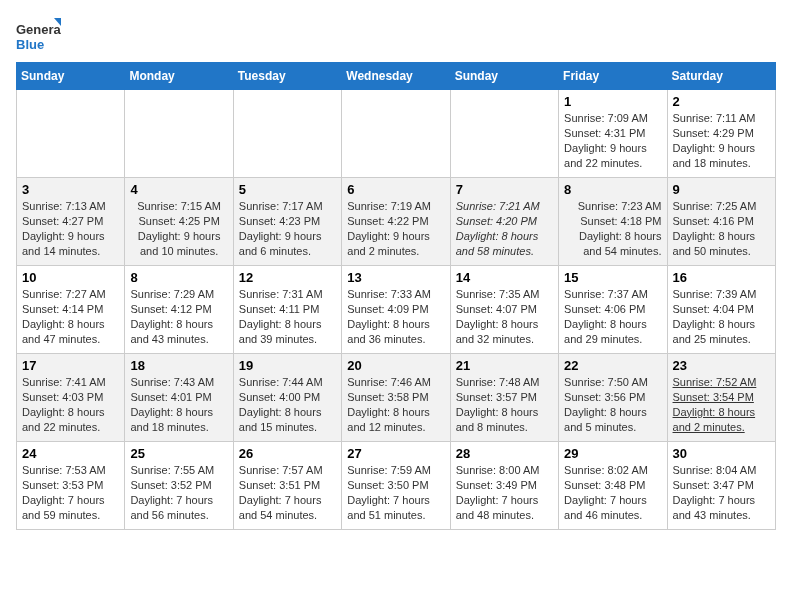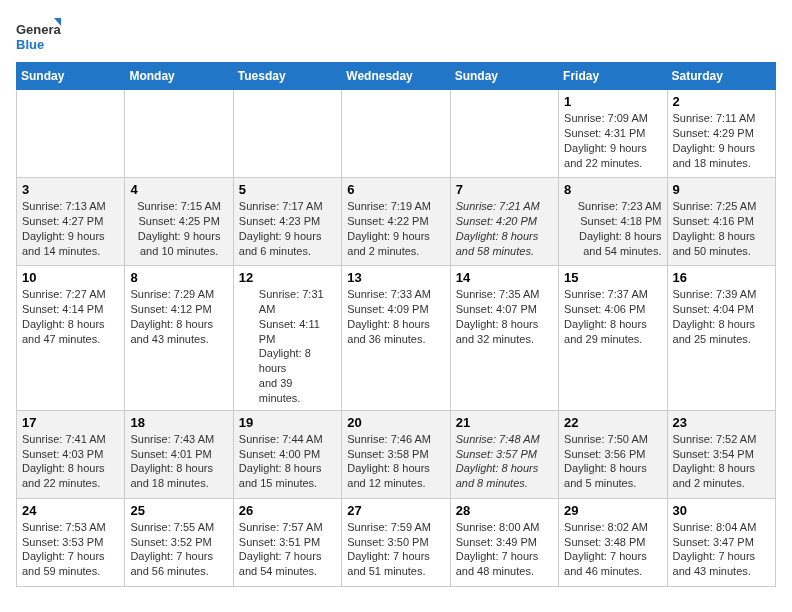--- a/index.html
+++ b/index.html
@@ -188,21 +188,21 @@
         </td>
         <td>
           <span class="day-number">8</span>
           <div class="cell-text" style="white-space: pre-line;">Sunrise: 7:29 AM
 Sunset: 4:12 PM
 Daylight: 8 hours
 and 43 minutes.</div>
         </td>
         <td>
           <span class="day-number">12</span>
-          <div class="cell-text" style="white-space: pre-line; margin-left: 20px;">Sunrise: 7:31 AM
+          <div class="cell-text" style="white-space: pre-line;">Sunrise: 7:31 AM
 Sunset: 4:11 PM
 Daylight: 8 hours
 and 39 minutes.</div>
         </td>
         <td>
           <span class="day-number">13</span>
           <div class="cell-text" style="white-space: pre-line;">Sunrise: 7:33 AM
 Sunset: 4:09 PM
 Daylight: 8 hours
 and 36 minutes.</div>
@@ -253,35 +253,35 @@
         </td>
         <td>
           <span class="day-number">20</span>
           <div class="cell-text" style="white-space: pre-line;">Sunrise: 7:46 AM
 Sunset: 3:58 PM
 Daylight: 8 hours
 and 12 minutes.</div>
         </td>
         <td>
           <span class="day-number">21</span>
-          <div class="cell-text" style="white-space: pre-line; font-style: italic;">Sunrise: 7:48 AM
+          <div class="cell-text" style="white-space: pre-line;">Sunrise: 7:48 AM
 Sunset: 3:57 PM
 Daylight: 8 hours
 and 8 minutes.</div>
         </td>
         <td>
           <span class="day-number">22</span>
           <div class="cell-text" style="white-space: pre-line;">Sunrise: 7:50 AM
 Sunset: 3:56 PM
 Daylight: 8 hours
 and 5 minutes.</div>
         </td>
         <td>
           <span class="day-number">23</span>
-          <div class="cell-text" style="white-space: pre-line;">Sunrise: 7:52 AM
+          <div class="cell-text" style="white-space: pre-line; text-decoration: underline;">Sunrise: 7:52 AM
 Sunset: 3:54 PM
 Daylight: 8 hours
 and 2 minutes.</div>
         </td>
       </tr>
       <tr>
         <td>
           <span class="day-number">24</span>
           <div class="cell-text" style="white-space: pre-line;">Sunrise: 7:53 AM
 Sunset: 3:53 PM

